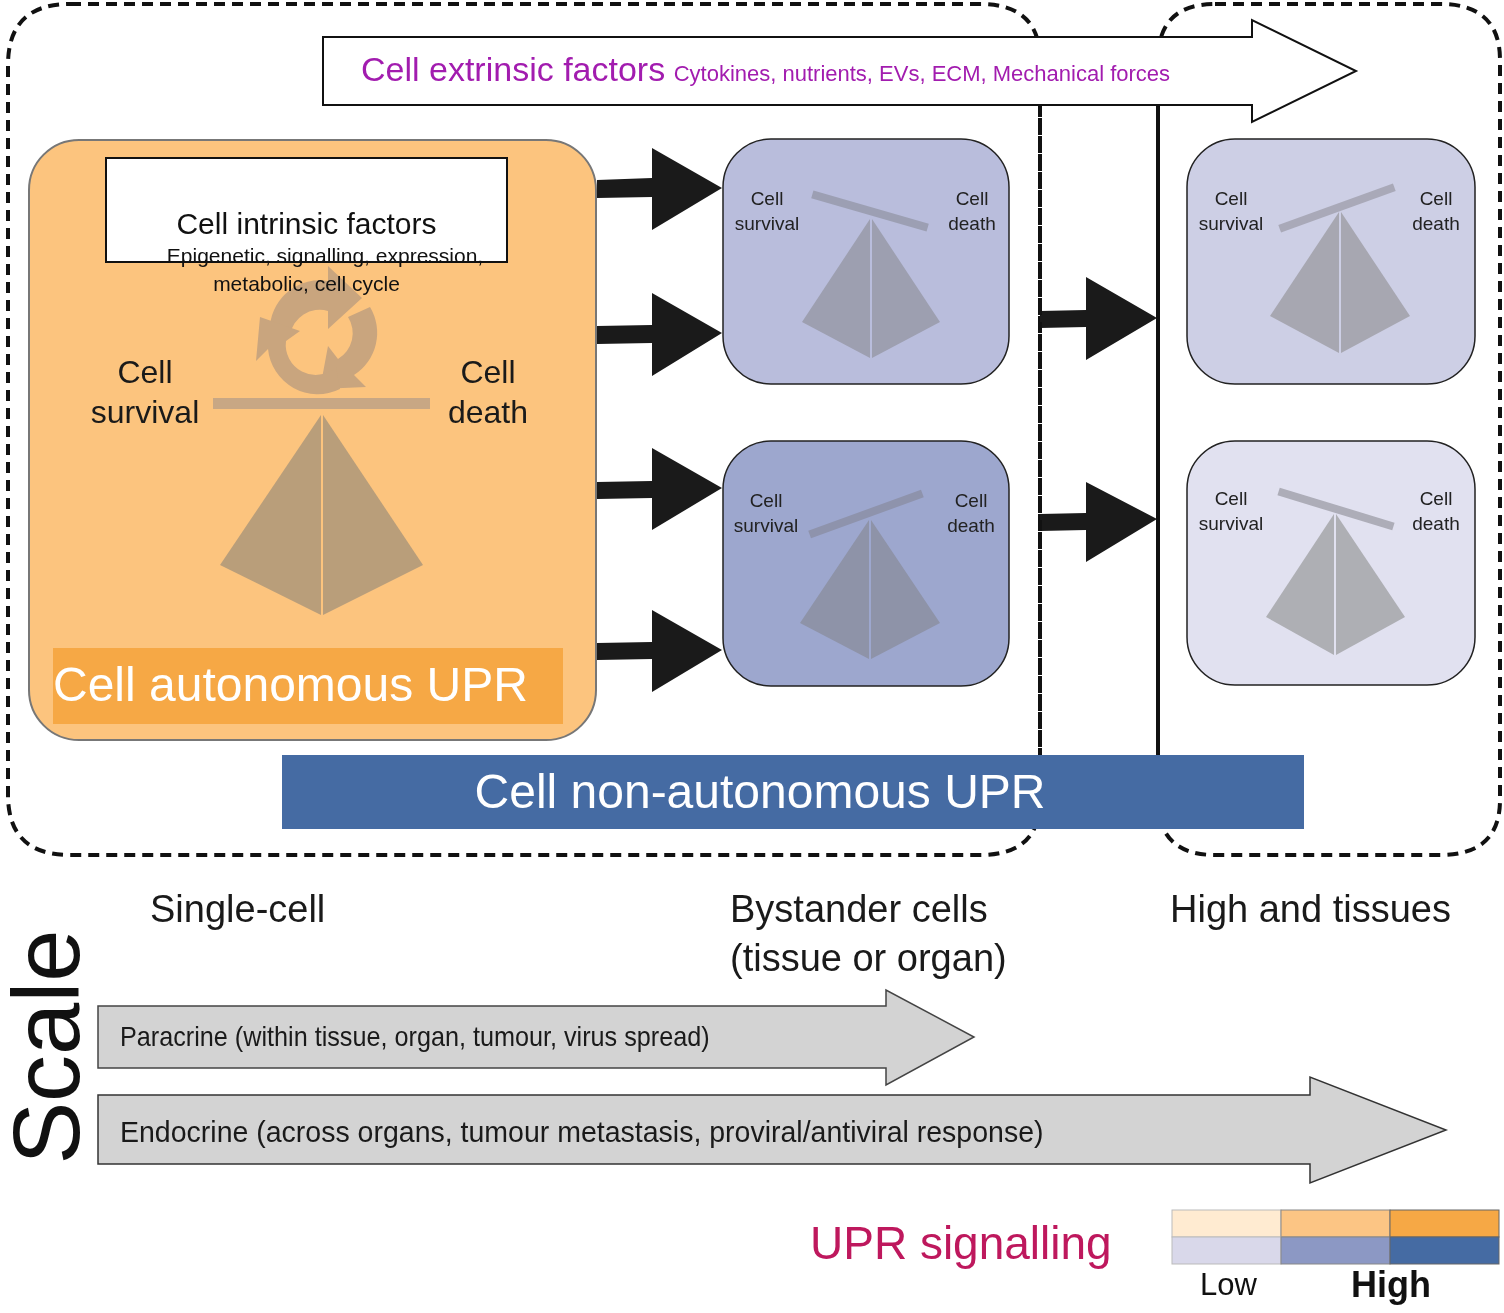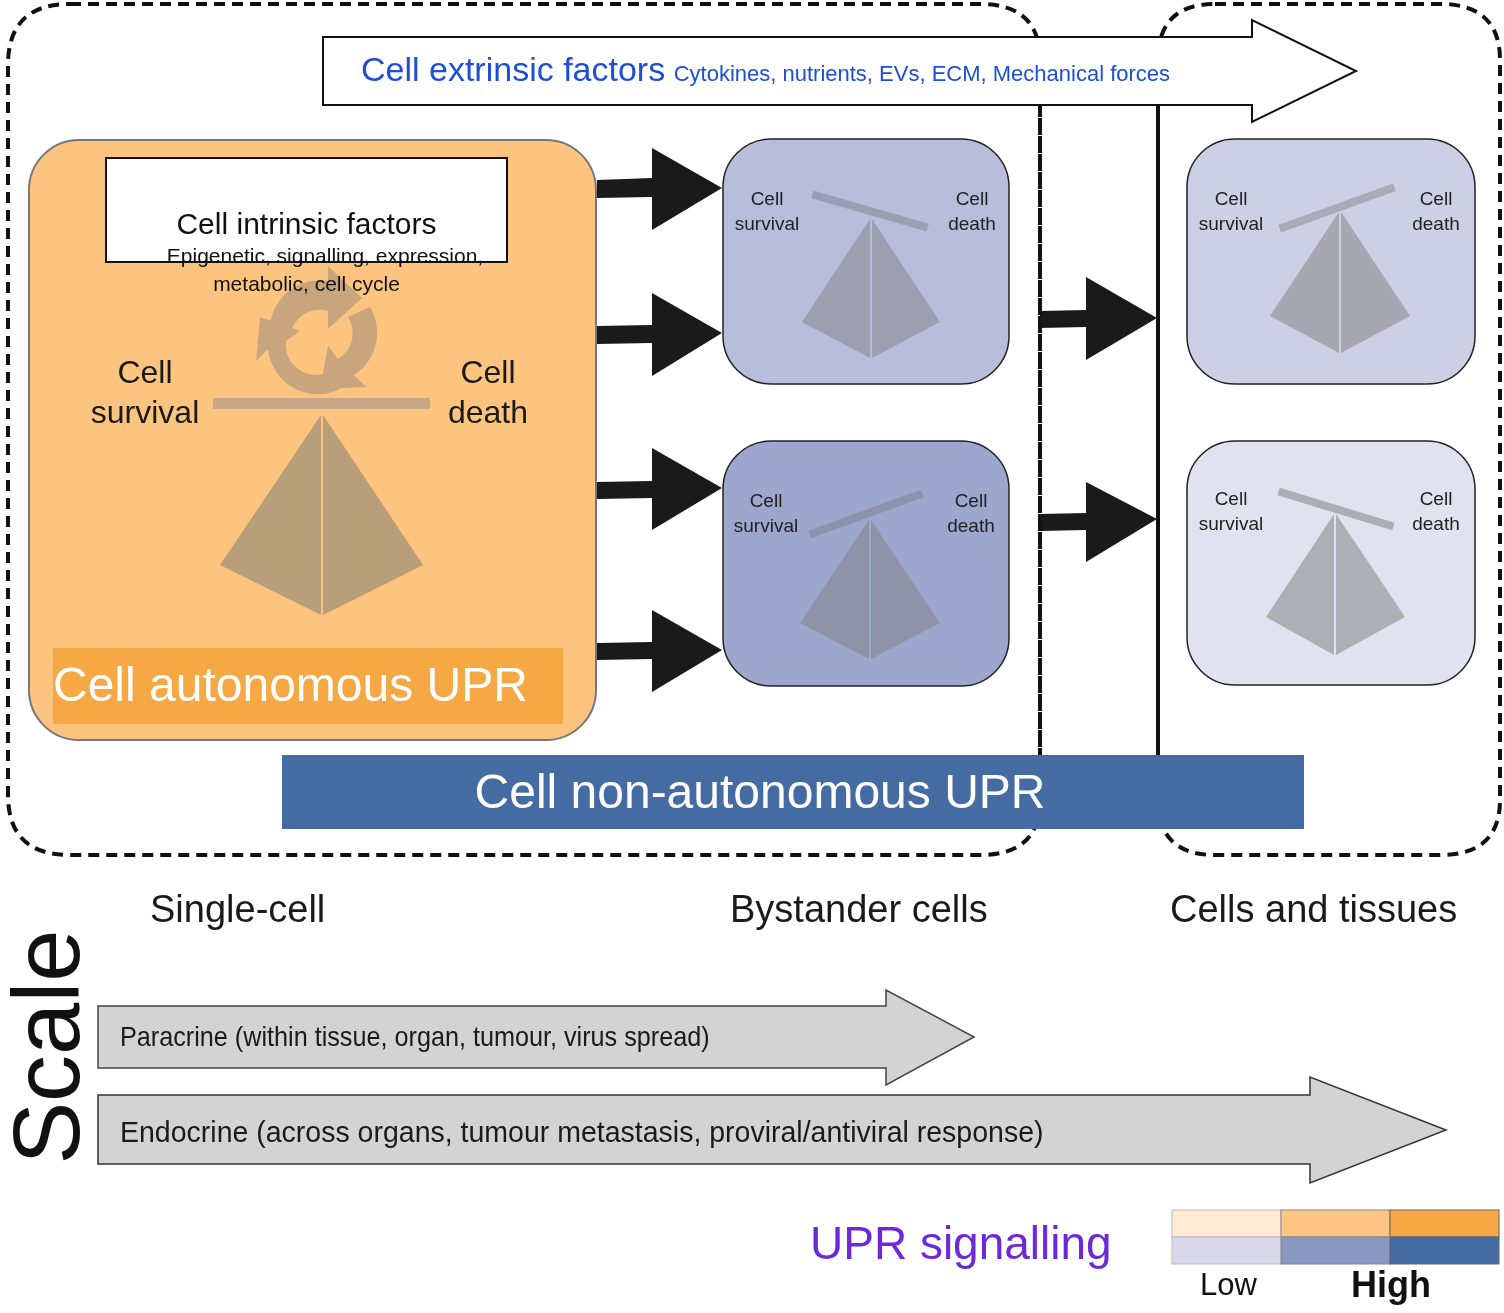--- a/index.html
+++ b/index.html
@@ -76,21 +76,21 @@
   <g>
     <rect id="lo0" x="1172" y="1210" width="109" height="27" stroke="#bbb" stroke-width="1" fill="#FFEBD1"></rect>
     <rect id="lo1" x="1281" y="1210" width="109" height="27" stroke="#888" stroke-width="1" fill="#FCC584"></rect>
     <rect id="lo2" x="1390" y="1210" width="109" height="27" stroke="#666" stroke-width="1" fill="#F6A845"></rect>
     <rect id="lb0" x="1172" y="1237" width="109" height="27" stroke="#bbb" stroke-width="1" fill="#D9D8EA"></rect>
     <rect id="lb1" x="1281" y="1237" width="109" height="27" stroke="#888" stroke-width="1" fill="#8C98C4"></rect>
     <rect id="lb2" x="1390" y="1237" width="109" height="27" stroke="#666" stroke-width="1" fill="#456BA3"></rect>
   </g>
 </svg>
 
-<div class="abs txt" style="left:361px; top:50px; white-space:nowrap; color:#1d4ed8;">
+<div class="abs txt" style="left:361px; top:50px; white-space:nowrap; color:#a21caf;">
   <span style="font-size:34px;">Cell extrinsic factors</span>
   <span style="font-size:22px; margin-left:4px;">Cytokines, nutrients, EVs, ECM, Mechanical forces</span>
 </div>
 
 <div class="abs txt" style="left:106px; top:162px; width:401px; text-align:center; color:#111;margin-top:44px;">
   <div style="font-size:30px; line-height:36px;">Cell intrinsic factors</div>
   <div style="font-size:21px; line-height:28px;padding-left:37px;">Epigenetic, signalling, expression,</div>
   <div style="font-size:21px; line-height:28px;">metabolic, cell cycle</div>
 </div>
 
@@ -140,23 +140,24 @@
 
 <div class="abs txt" style="left:282px; top:758px; width:956px; text-align:center; color:#fff; font-size:48px; line-height:68px;">Cell non-autonomous UPR</div>
 
 <div class="abs txt" style="left:-83px; top:997px; width:260px; height:100px; text-align:center; font-size:94px; line-height:100px; transform:rotate(-90deg); color:#111;">Scale</div>
 
 <div class="scale-level txt" style="left:150px; top:885px; width:290px;">
   <div>Single-cell</div>
 </div>
 <div class="scale-level txt" style="left:730px; top:885px; width:340px;">
   <div>Bystander cells</div>
+  <div>(tissue or organ)</div>
 </div>
 <div class="scale-level txt" style="left:1170px; top:885px; width:334px;">
-  <div>Cells and tissues</div>
+  <div>High and tissues</div>
 </div>
 
 <div class="abs txt" style="left:120px; top:1019px; font-size:28px; line-height:36px; white-space:nowrap; color:#1a1a1a; transform:scaleX(0.9); transform-origin:left center;">Paracrine (within tissue, organ, tumour, virus spread)</div>
 <div class="abs txt" style="left:120px; top:1112px; font-size:30px; line-height:40px; white-space:nowrap; color:#1a1a1a; transform:scaleX(0.95); transform-origin:left center;">Endocrine (across organs, tumour metastasis, proviral/antiviral response)</div>
 
-<div class="abs txt" style="left:810px; top:1215px; font-size:46px; line-height:56px; white-space:nowrap; color:#6d28d9;">UPR signalling</div>
+<div class="abs txt" style="left:810px; top:1215px; font-size:46px; line-height:56px; white-space:nowrap; color:#be185d;">UPR signalling</div>
 <div class="abs txt" style="left:1200px; top:1265px; font-size:31px; line-height:40px; color:#111;">Low</div>
 <div class="abs txt" style="left:1351px; top:1265px; font-size:36px; line-height:40px; color:#111;font-weight:bold;">High</div>
 
 </body></html>

